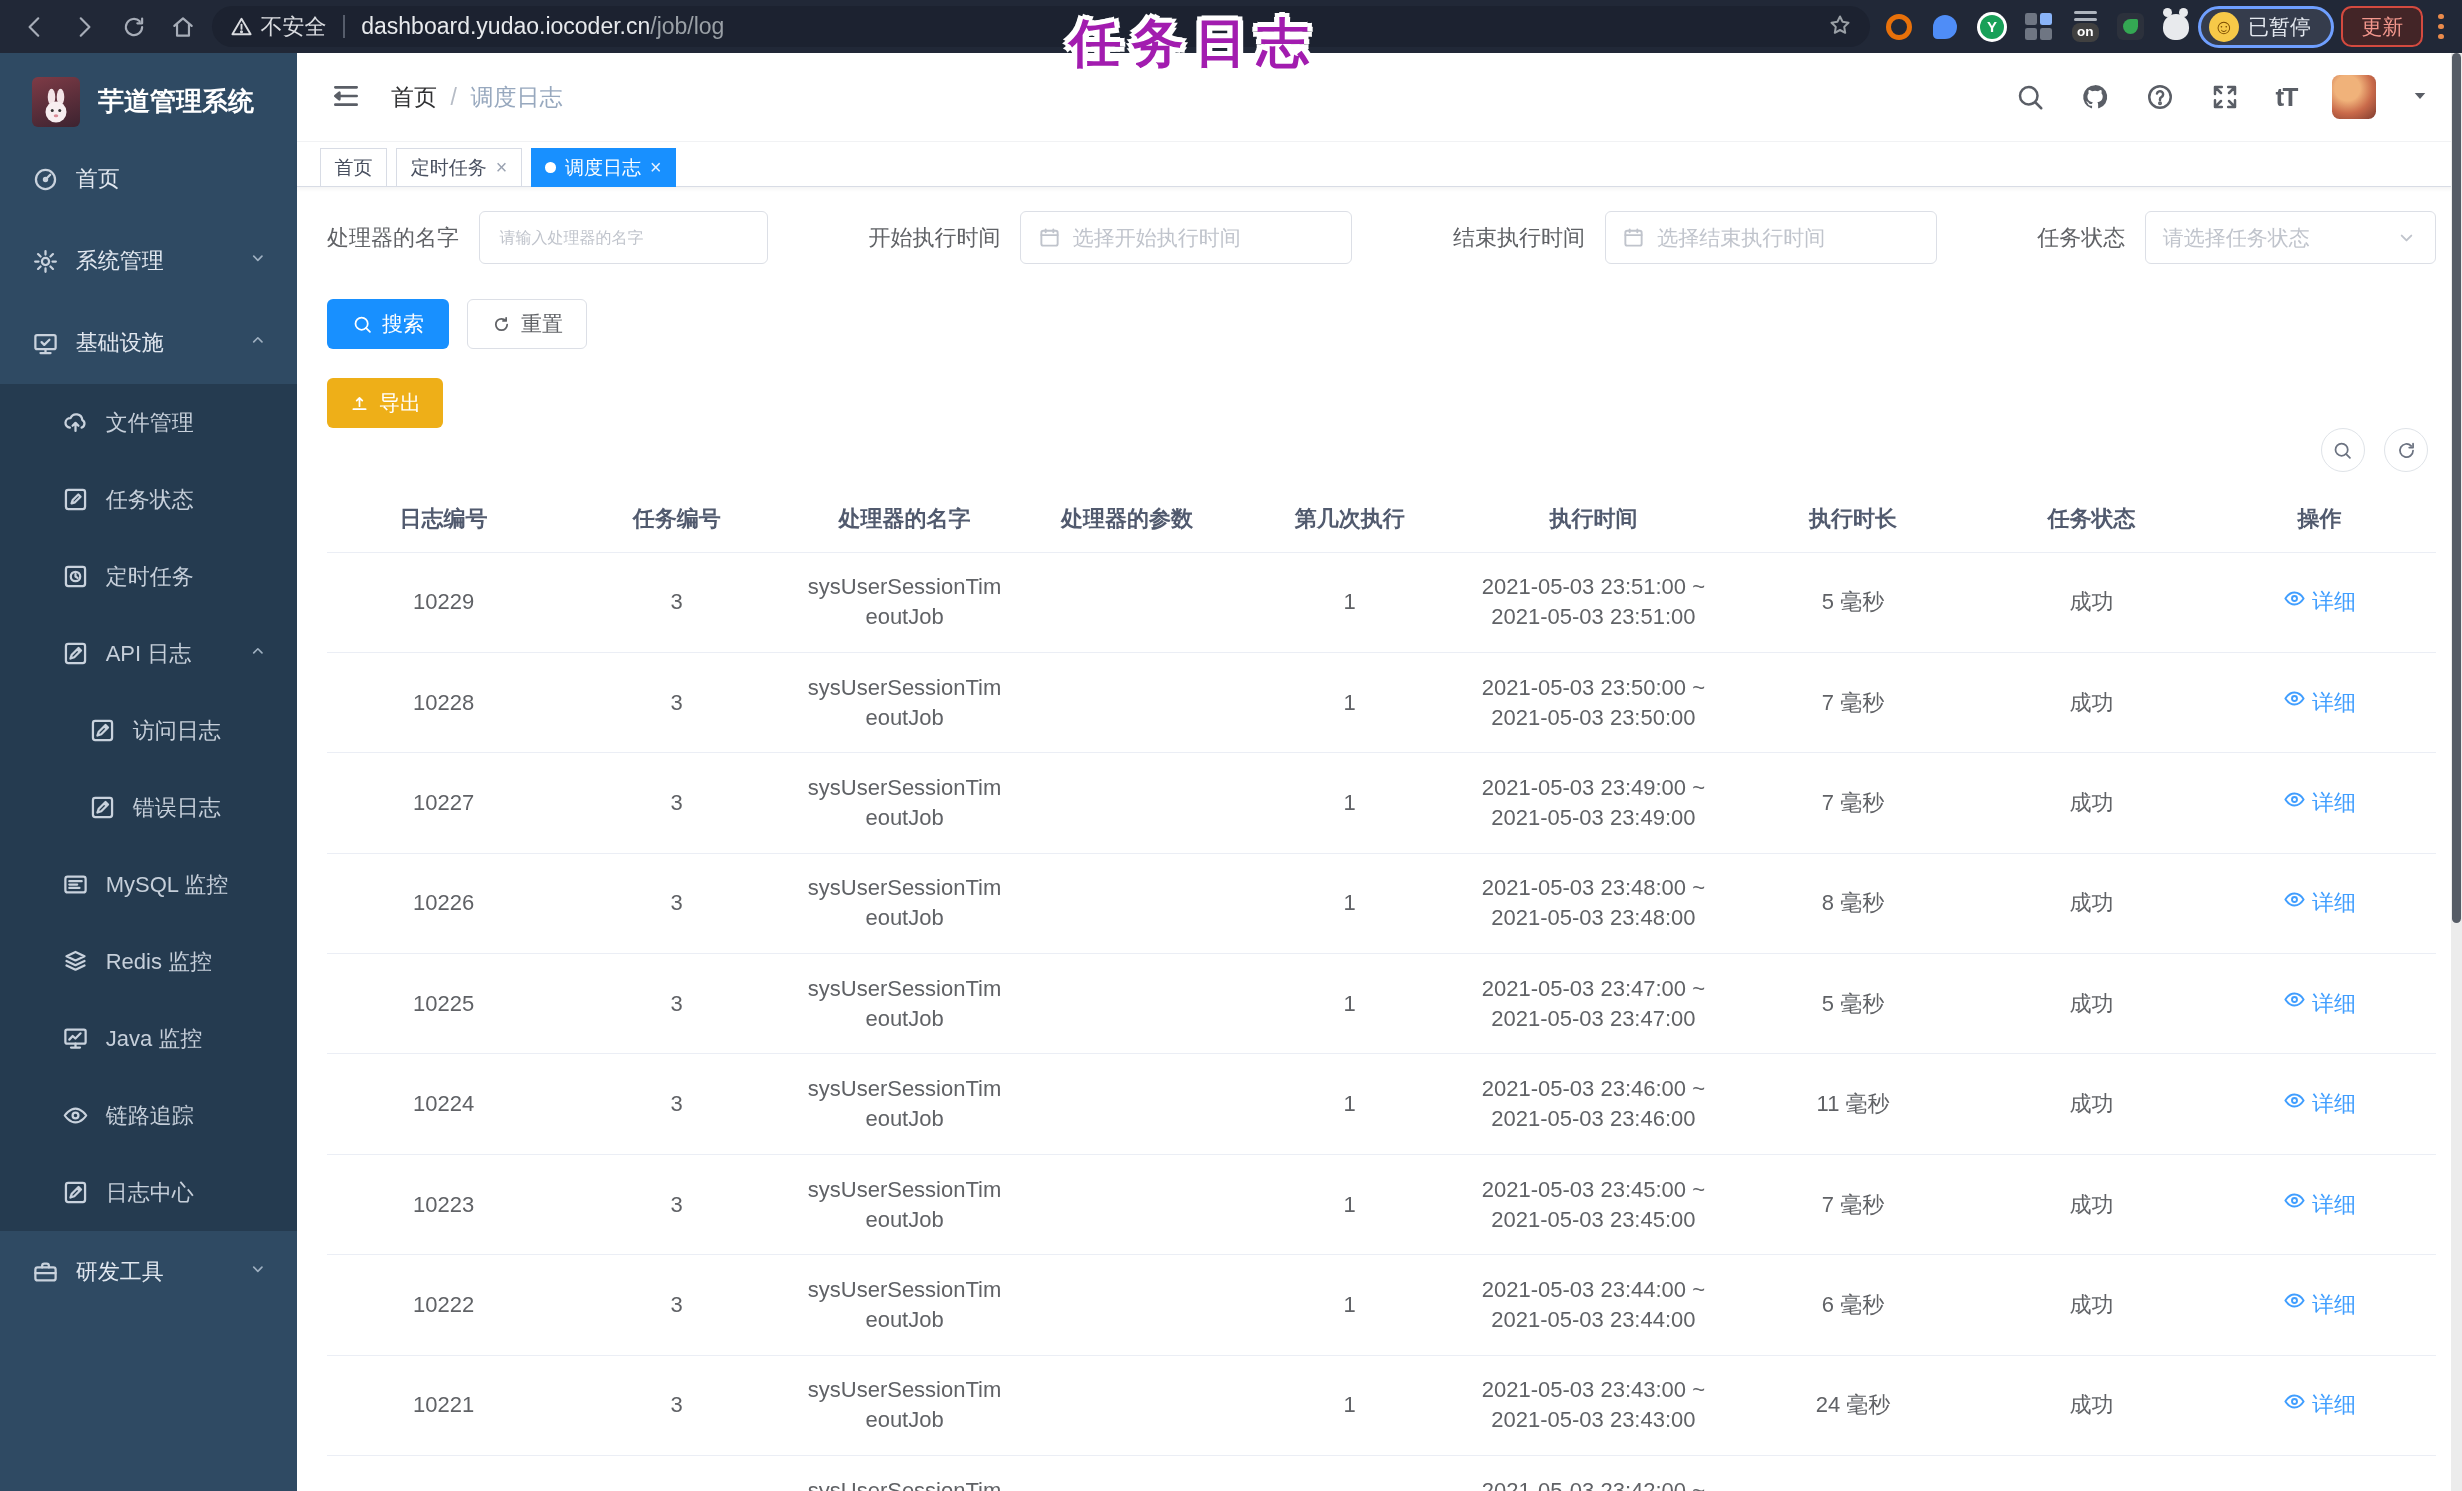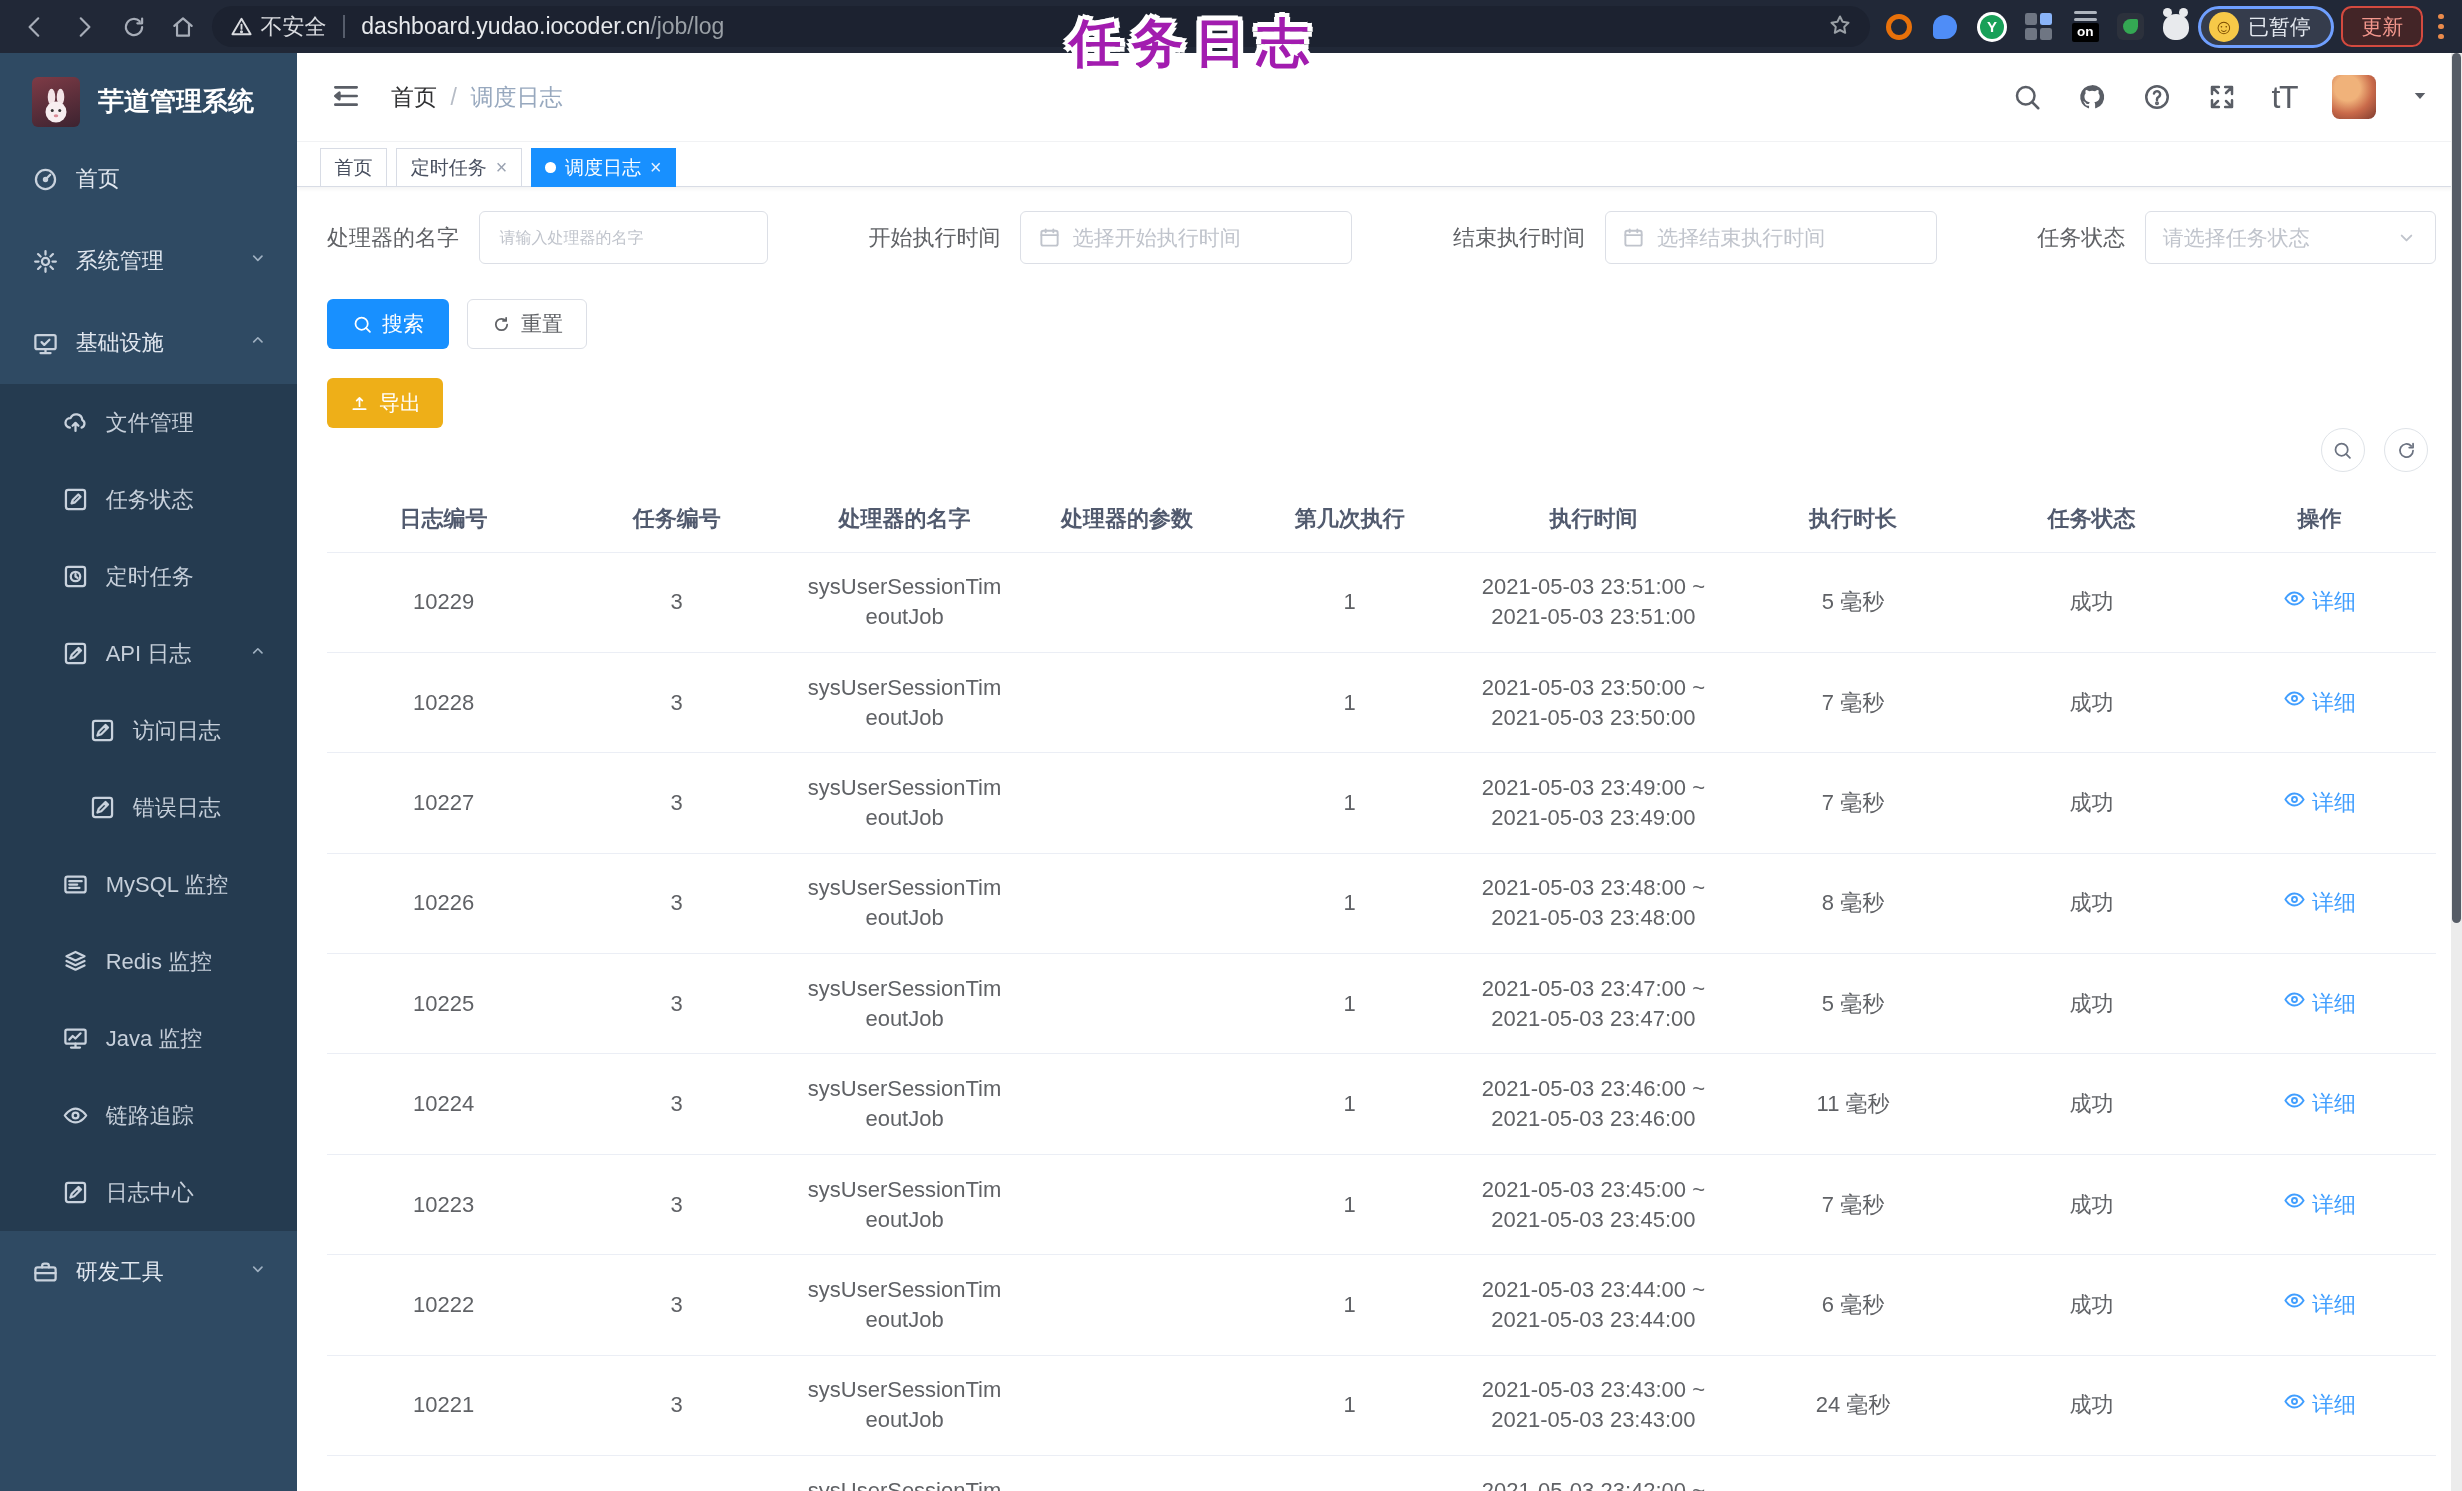--- a/index.html
+++ b/index.html
@@ -27,22 +27,22 @@
   .ext-ring { width: 26px; height: 26px; border: 5.3px solid #e8710a; border-radius: 50%; }
   .ext-drop { width: 24px; height: 24px; background: #4f8df7; border-radius: 50% 50% 50% 4.5px; }
   .ext-y { width: 30px; height: 30px; background: #fff; border-radius: 50%; display: flex; align-items: center; justify-content: center; }
   .ext-y .inner { width: 24px; height: 24px; background: #18a058; border-radius: 50%; color: #fff; font-size: 15px;
     font-weight: bold; display: flex; align-items: center; justify-content: center; }
   .ext-grid { display: grid; grid-template-columns: 12px 12px; grid-template-rows: 12px 12px; gap: 3px; }
   .ext-grid i { background: #6f7683; border-radius: 2.3px; } .ext-grid i.b { background: #8ab4f8; }
   .ext-on { display: flex; flex-direction: column; align-items: center; gap: 2.3px; }
   .ext-on .lines { width: 23px; display: flex; flex-direction: column; gap: 3.8px; }
   .ext-on .lines i { height: 3px; background: #aeb4bd; border-radius: 1.5px; }
-  .ext-on .badge { background: #000000; color: #fff; font-size: 13.6px; font-weight: bold;
-    padding: 0.8px 5.3px; border-radius: 2px; line-height: 16.7px; }
+  .ext-on .badge { background: #404040; color: #fff; font-size: 13.6px; font-weight: bold;
+    padding: 0.8px 5.3px; border-radius: 8px; line-height: 16.7px; }
   .ext-leaf { width: 27px; height: 27px; background: #2c313c; border-radius: 6px; display: flex; align-items: center; justify-content: center; }
   .ext-leaf i { width: 15px; height: 15px; background: #34a853; border-radius: 50% 1.5px 50% 50%; }
   .ext-paw { width: 26px; height: 26px; background: #e8eaed; border-radius: 50% 50% 45% 45%; position: relative; }
   .ext-paw::before, .ext-paw::after { content: ""; position: absolute; width: 9px; height: 9px; background: #e8eaed;
     border-radius: 50%; top: -5.3px; } .ext-paw::before { left: 0.8px; } .ext-paw::after { right: 0.8px; }
   .profile-pill { display: flex; align-items: center; gap: 9px; height: 42px; padding: 0 19.7px 0 7.6px;
     border: 3px solid #6f9fff; border-radius: 21px; background: #353c4c; color: #e4e8ef; font-size: 21px; flex: 0 0 auto; }
   .profile-pill .face { width: 30px; height: 30px; background: #f7c948; border-radius: 50%; display: flex;
     align-items: center; justify-content: center; color: #7a4b00; font-size: 21px; line-height: 1; }
   .update-btn { display: flex; align-items: center; height: 41px; padding: 0 18px; border: 2.3px solid #d44a3f;
@@ -82,21 +82,21 @@
 
   .topbar { height: 89px; display: flex; align-items: center; padding: 0 33px; border-bottom: 1.5px solid #f2f3f5; }
   .hamburger { color: #5a5e66; margin-right: 29px; }
   .hamburger svg { width: 32px; height: 32px; }
   .breadcrumb { display: flex; align-items: center; gap: 13.6px; font-size: 23px; }
   .breadcrumb .bc-home { color: #303133; font-weight: 500; }
   .breadcrumb .bc-sep { color: #b6bcc6; }
   .breadcrumb .bc-cur { color: #97a8be; }
   .topbar .right { margin-left: auto; display: flex; align-items: center; gap: 35px; color: #5a5e66; }
   .topbar .right .tool svg { width: 30px; height: 30px; display: block; }
-  .font-tool { font-size: 32px; font-weight: normal; letter-spacing: -1.5px; }
+  .font-tool { font-size: 26px; font-weight: bold; letter-spacing: -1.5px; }
   .avatar { width: 44px; height: 44px; border-radius: 7.6px;
     background: radial-gradient(circle at 35% 30%, #f0b27a 0 30%, #c96a4a 60%, #7e3b2e); }
   .caret { color: #5a5e66; } .caret svg { width: 18px; height: 18px; }
 
   .tabsbar { height: 45px; display: flex; align-items: flex-start; padding: 6px 0 0 23px; gap: 9px;
     border-bottom: 1.5px solid #d8dce5; box-shadow: 0 1.5px 4.5px rgba(0,0,0,0.05); }
   .tab { display: inline-flex; align-items: center; gap: 9px; height: 39px; padding: 0 13.6px;
     border: 1.5px solid #d8dce5; background: #fff; color: #495060; font-size: 19px; cursor: pointer; }
   .tab .x { font-size: 19.7px; color: #9aa2b1; line-height: 1; }
   .tab.active { background: #1890ff; border-color: #1890ff; color: #fff; }

